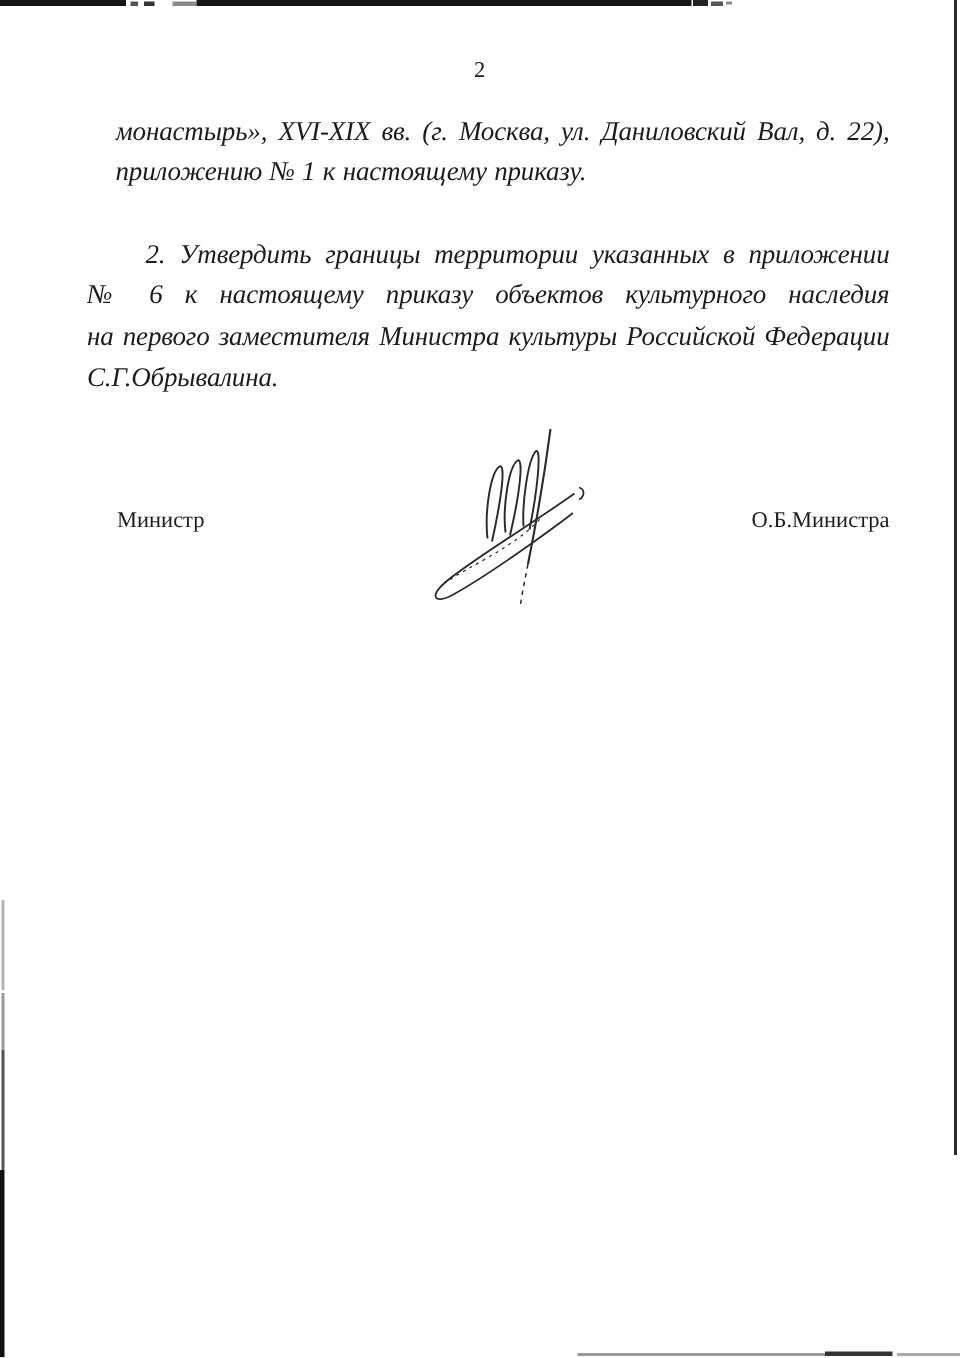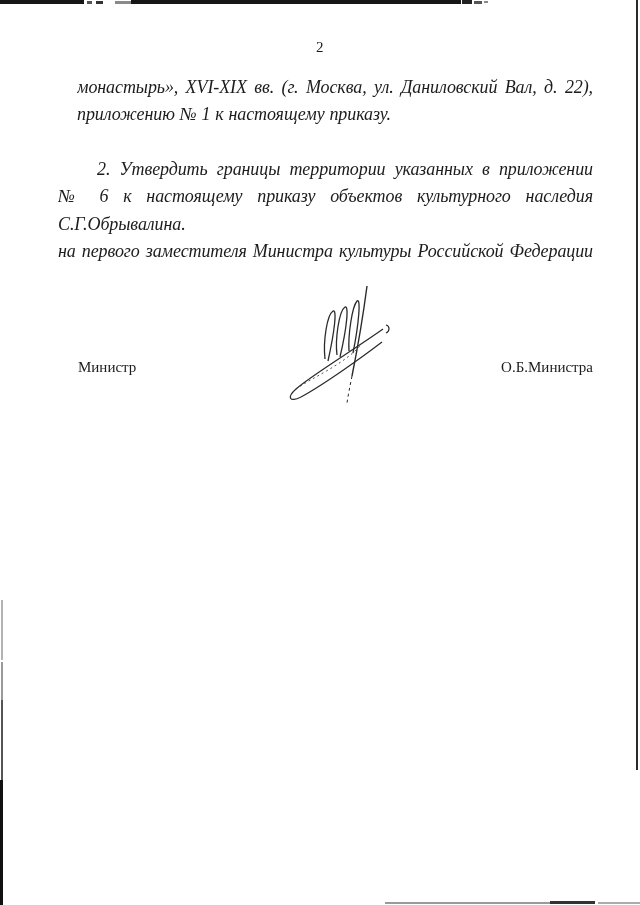--- a/index.html
+++ b/index.html
@@ -54,21 +54,20 @@
   
   .sig-row {
     position: absolute;
     top: 334px;
     left: 78px;
     width: 515px;
     display: flex;
     justify-content: space-between;
     font-size: 15px;
     line-height: 27px;
-    margin-top: 20px;
   }
   .sig-svg {
     position: absolute;
     left: 283px;
     top: 281px;
   }
 </style>
 </head>
 <body>
 
@@ -97,22 +96,22 @@
   <div class="page-number">2</div>
 
   <div class="textblock tb1">
     <div class="line jline">монастырь», XVI-XIX вв. (г. Москва, ул. Даниловский Вал, д. 22), согласно</div>
     <div class="line lline">приложению № 1 к настоящему приказу.</div>
   </div>
 
   <div class="textblock tb2">
     <div class="line jline indent">2. Утвердить границы территории указанных в приложении</div>
     <div class="line jline">№ 6 к настоящему приказу объектов культурного наследия федерального</div>
+    <div class="line jline">на первого заместителя Министра культуры Российской Федерации</div>
     <div class="line lline">С.Г.Обрывалина.</div>
-    <div class="line jline">на первого заместителя Министра культуры Российской Федерации</div>
   </div>
 
   <div class="sig-row">
     <span>Министр</span>
     <span>О.Б.Министра</span>
   </div>
 
   <svg class="sig-svg" width="115" height="125" viewBox="0 0 115 125" fill="none">
 
     <path d="M84,5 C81,28 74,70 69,95" stroke="#2a2a2a" stroke-width="1.4" fill="none"></path>

